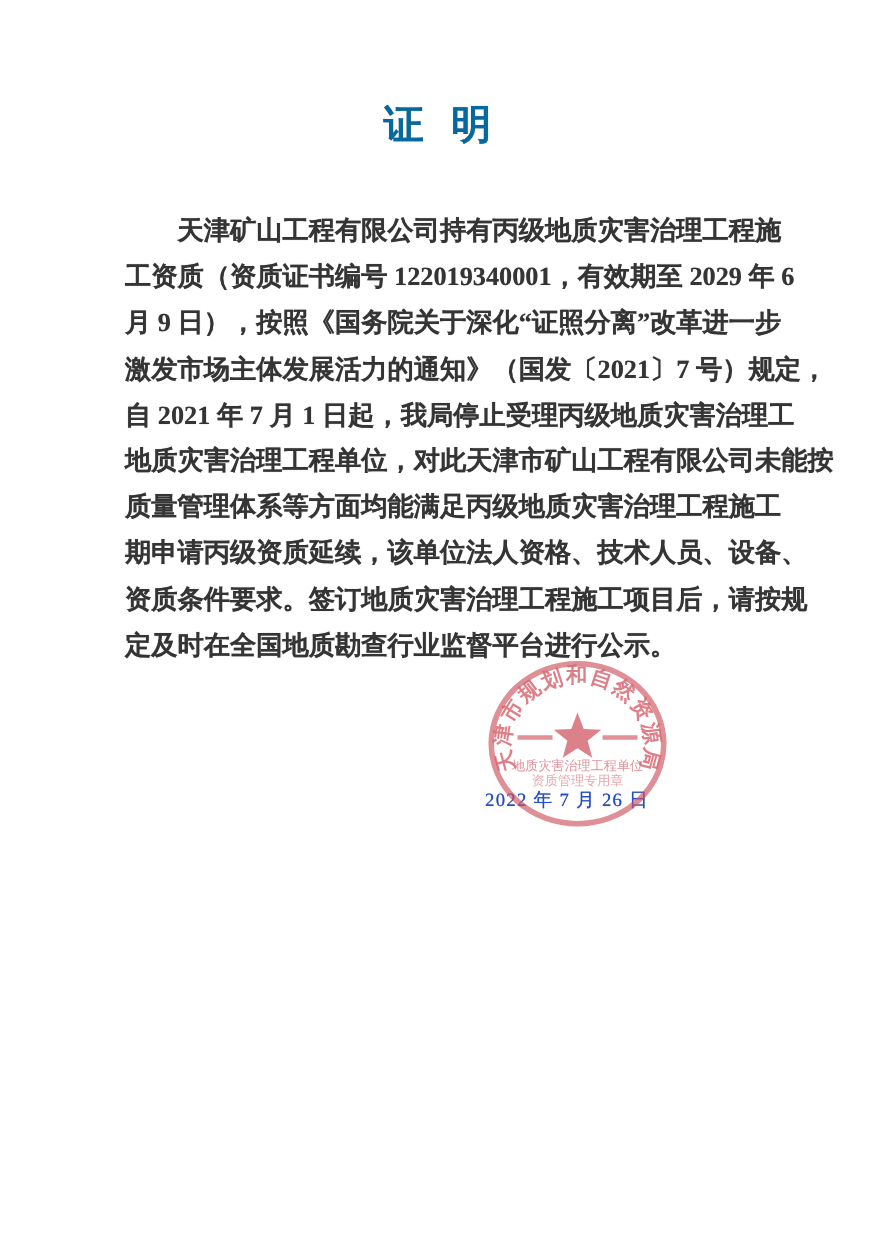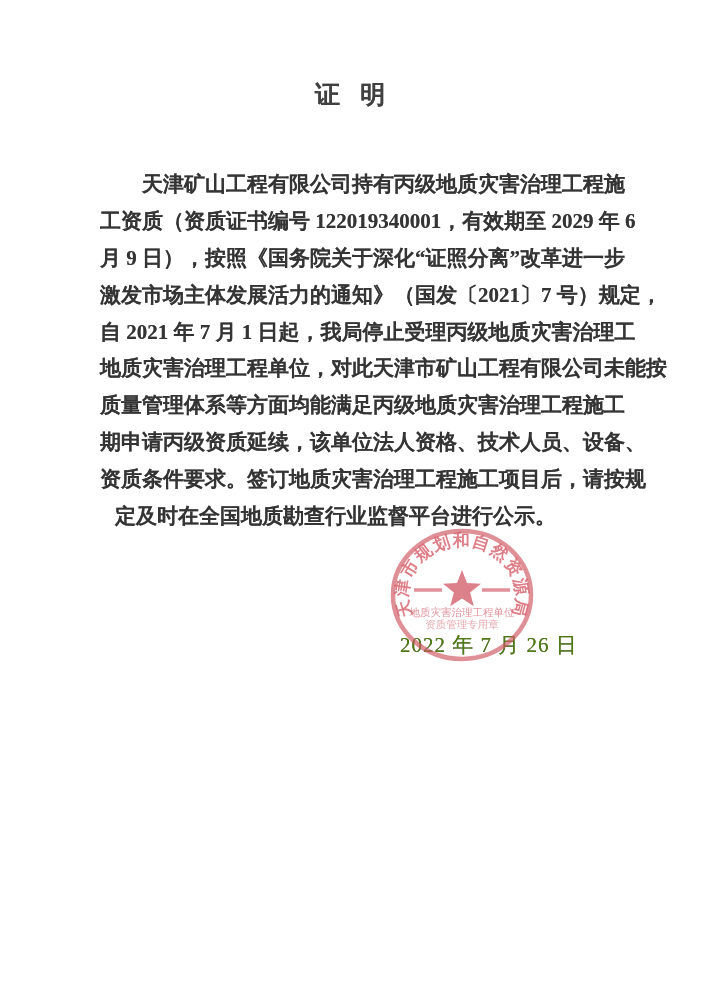--- a/index.html
+++ b/index.html
@@ -14,24 +14,24 @@
     background: #ffffff;
     overflow: hidden;
     font-family: "Liberation Serif", "DejaVu Serif", serif;
   }
   .doc-title {
     position: absolute;
     top: 78px;
     left: 0;
     width: 707px;
     text-align: center;
-    font-size: 25px;
+    font-size: 32px;
     font-weight: bold;
     letter-spacing: 7px;
-    color: #404040;
+    color: #0369a1;
     text-shadow: 0 0 0.6px rgba(40,40,40,0.7);
   }
   .doc-body {
     position: absolute;
     top: 166px;
     left: 100px;
     width: 514px;
     font-size: 21px;
     line-height: 36.9px;
     color: #343434;
@@ -43,32 +43,30 @@
     white-space: nowrap;
     height: 36.9px;
     font-weight: bold;
   }
   .body-line.first {
     text-indent: 2em;
   }
   .body-line.last {
     text-align-last: left;
     white-space: normal;
-    margin-left: 15px;
   }
   .issue-date {
     position: absolute;
     top: 631px;
     left: 388px;
-    font-size: 21px;
-    color: #4d7c0f;
+    font-size: 15px;
+    color: #1d4ed8;
     letter-spacing: 1px;
     text-shadow: 0 0 0.6px rgba(30,30,30,0.7);
     z-index: 1;
-    margin-left: 12px;
   }
   .seal {
     position: absolute;
     left: 388px;
     top: 527px;
     width: 148px;
     height: 138px;
     z-index: 2;
     pointer-events: none;
     opacity: 0.88;

